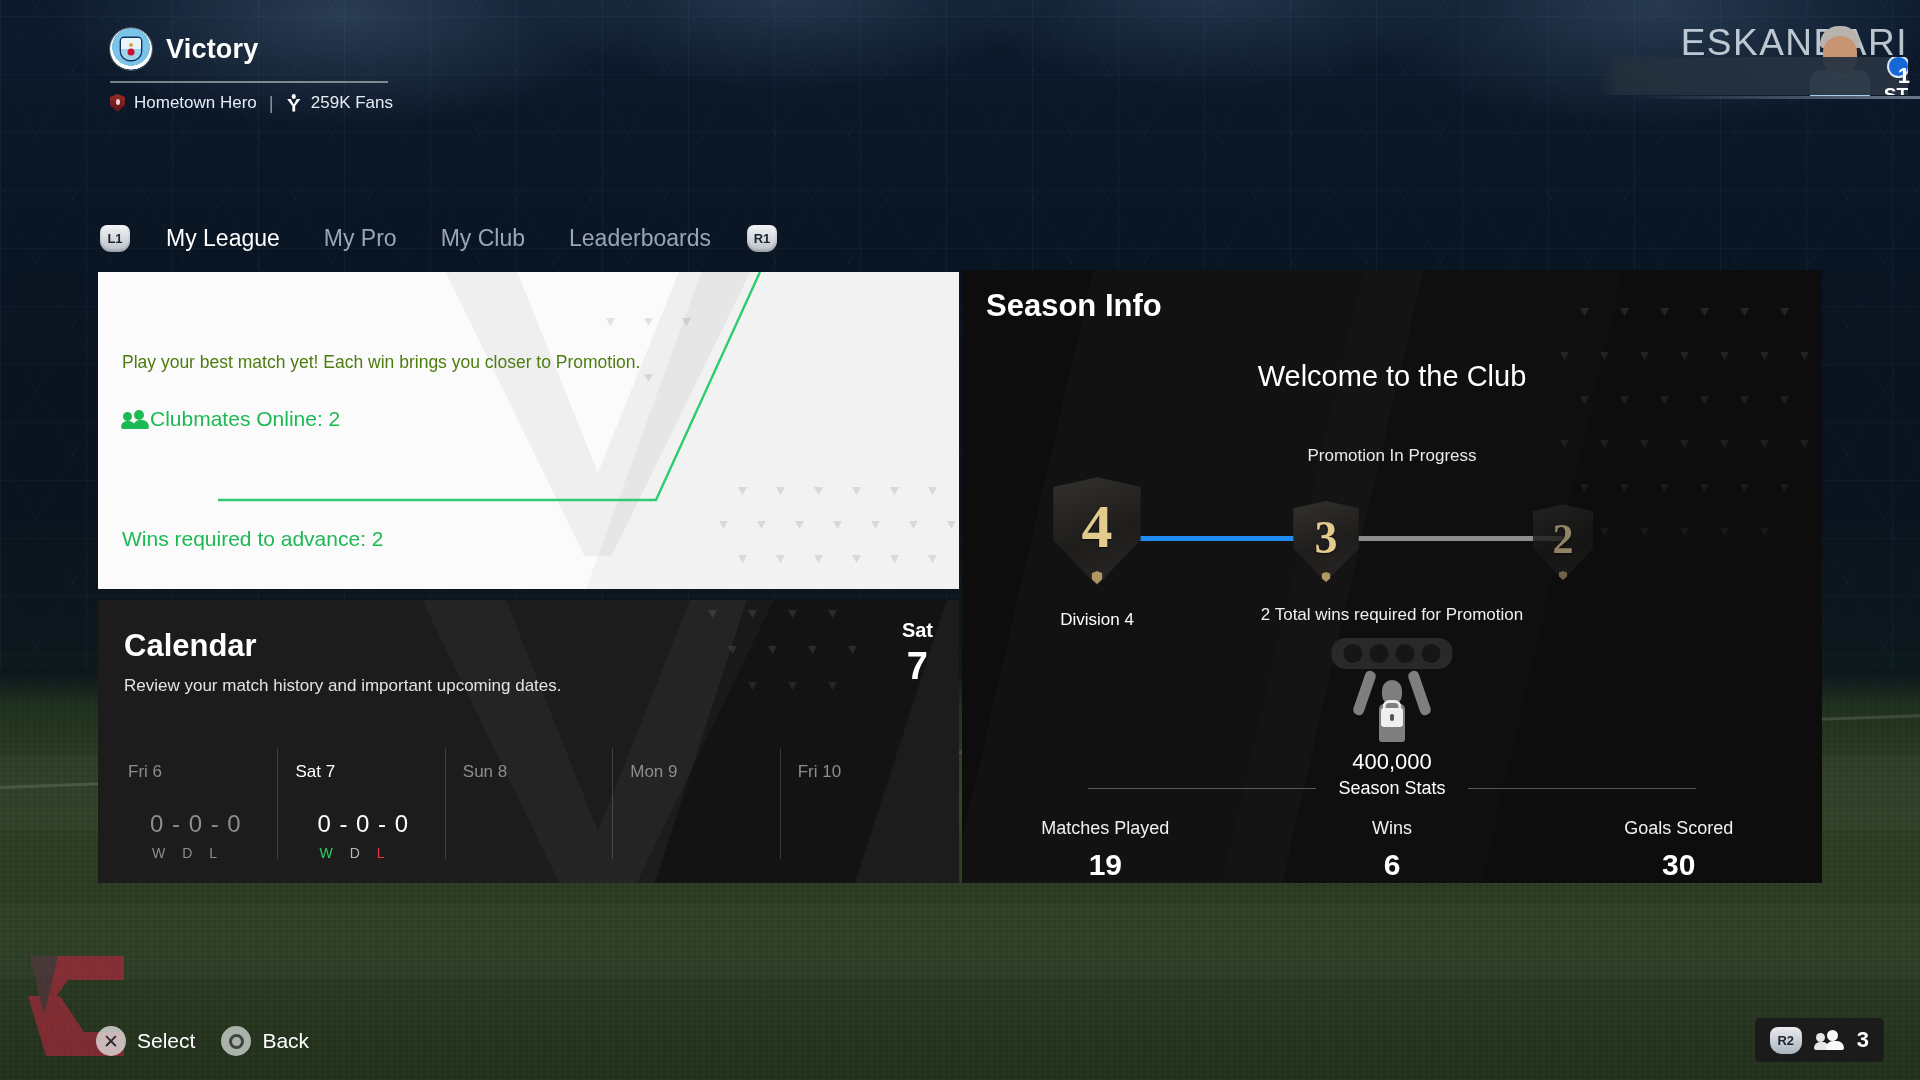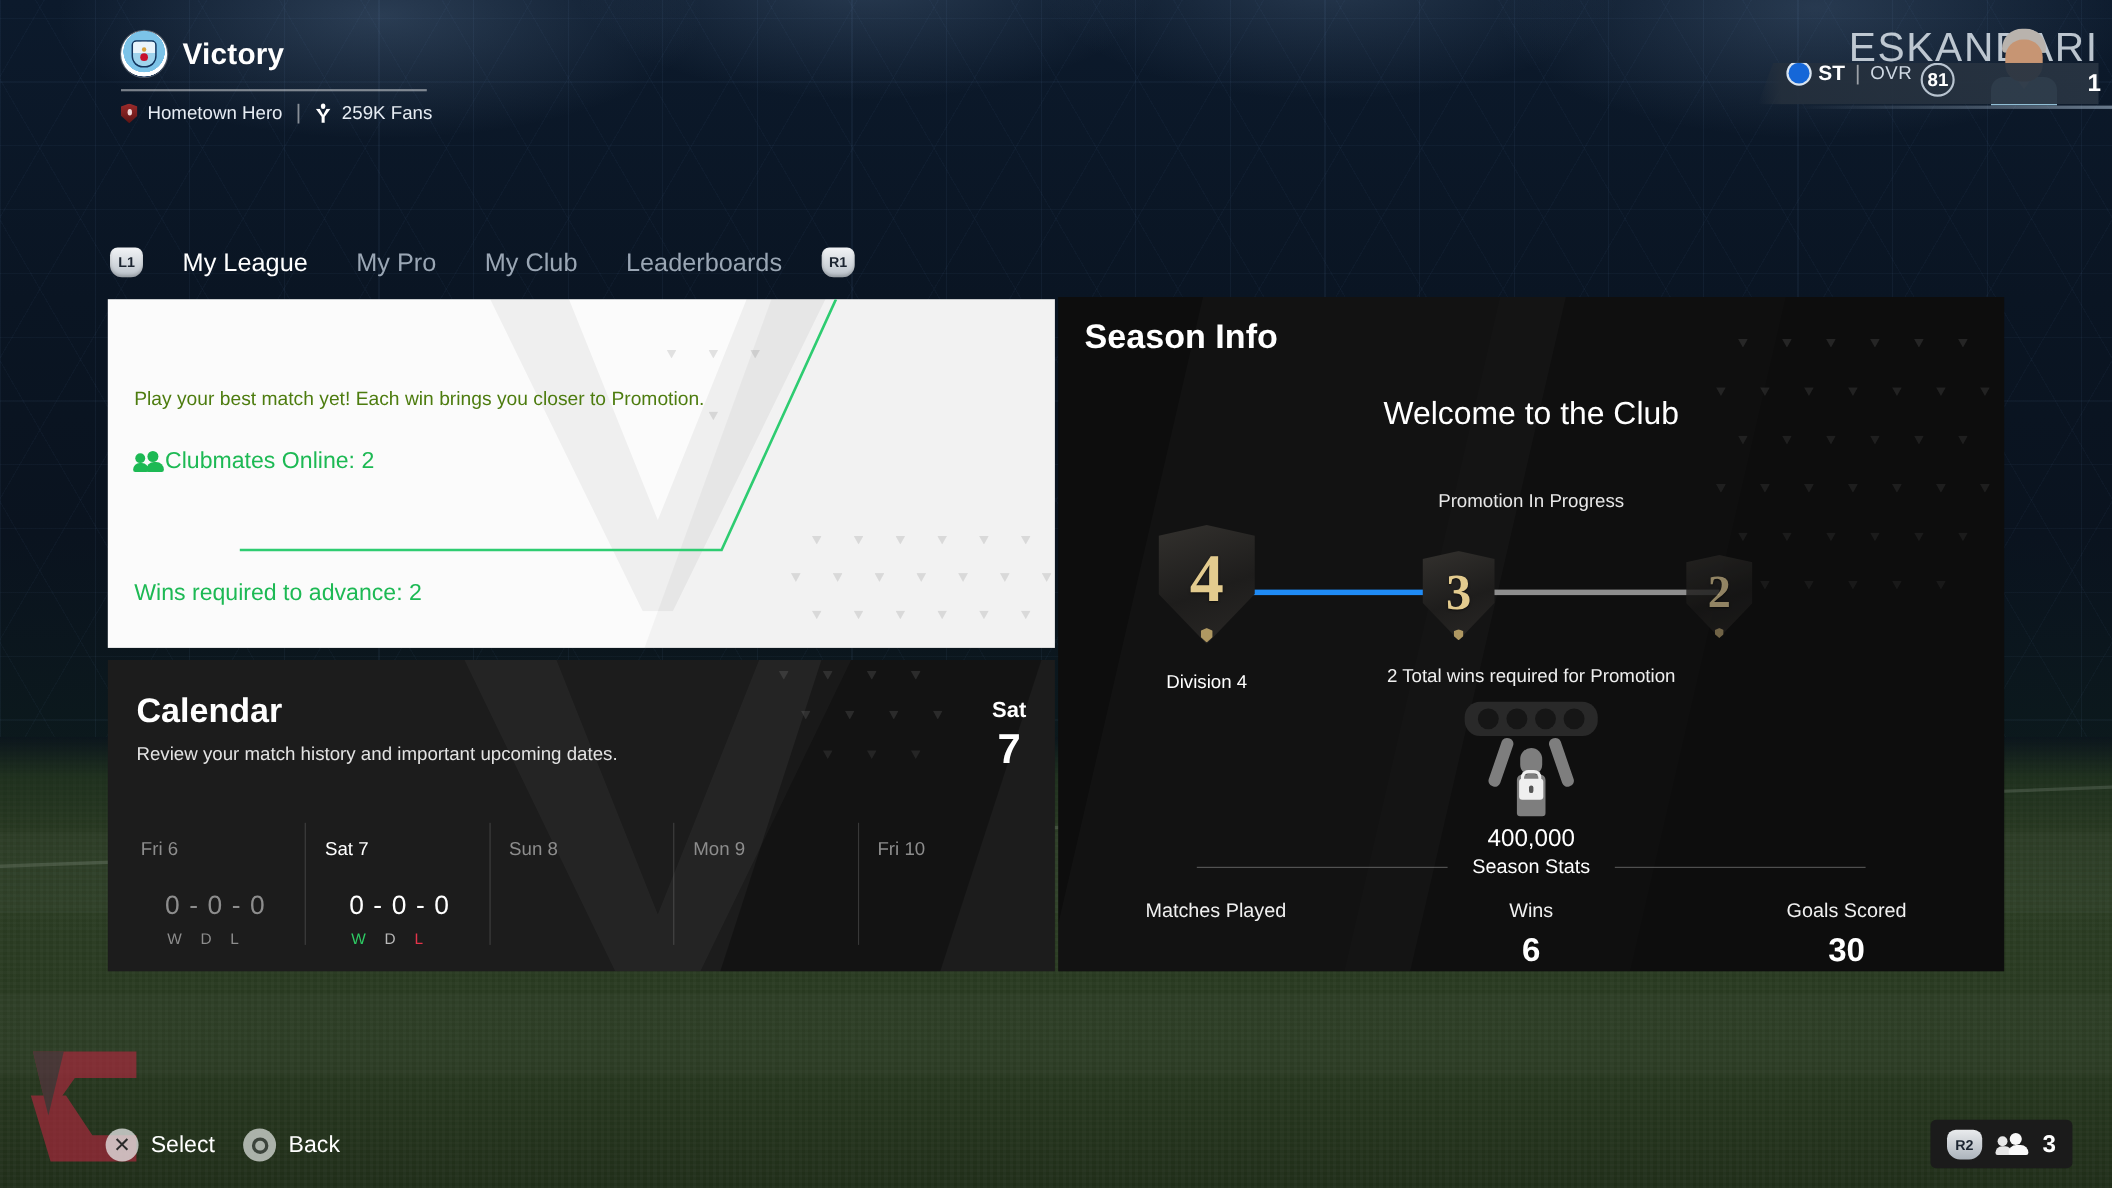--- a/index.html
+++ b/index.html
@@ -98,21 +98,21 @@
   .player-card { position:absolute; right:0; top:32px; width:322px; height:64px; }
   .player-surname {
     position:absolute; right:12px; top:-10px;
     font-size:37px; font-weight:400; letter-spacing:1.5px;
     color:rgba(226,234,242,.82); white-space:nowrap;
   }
   .player-bar {
     position:absolute; left:0; right:12px; top:25px; height:38px;
     background:linear-gradient(90deg, rgba(30,40,52,0) 0%, rgba(36,47,60,.92) 7%, rgba(40,52,66,.95) 100%);
     clip-path:polygon(14px 0, 100% 0, 100% 100%, 0 100%);
-    display:flex; align-items:flex-start; gap:8px; padding-left:28px;
+    display:flex; align-items:flex-end; gap:8px; padding-left:28px;flex-direction:column;
   }
   .pos-dot { width:19px; height:19px; border-radius:50%; background:#1567d8; box-shadow:0 0 0 2px #d9e4ef; flex:none; }
   .pos-label { font-size:19px; font-weight:700; color:#fff; }
   .pipe { color:rgba(255,255,255,.55); font-weight:300; font-size:19px; margin:0 1px; }
   .ovr-label { font-size:17px; color:#cfd9e4; letter-spacing:.4px; }
   .ovr-ring {
     width:31px; height:31px; border-radius:50%; border:2px solid rgba(210,222,234,.85);
     display:flex; align-items:center; justify-content:center;
     font-size:17px; font-weight:700; color:#fff; flex:none;
   }
@@ -182,21 +182,21 @@
   }
   .cal-wm-v {
     position:absolute; left:300px; top:-50px; width:400px; height:380px;
     background:rgba(255,255,255,.035);
     clip-path:polygon(0 0, 22% 0, 50% 74%, 78% 0, 100% 0, 54% 100%, 46% 100%);
   }
   .cal-shade { position:absolute; left:600px; top:-50px; width:200px; height:400px;
     background:rgba(0,0,0,.30); transform:skewX(-18deg); }
   .cal-title { position:absolute; left:26px; top:28px; font-size:31px; font-weight:700; color:#fff; }
   .cal-sub { position:absolute; left:26px; top:76px; font-size:17px; color:#e3e3e3; font-weight:400; }
-  .cal-today { position:absolute; right:26px; top:36px; text-align:center; line-height:1; }
+  .cal-today { position:absolute; right:26px; top:20px; text-align:center; line-height:1; }
   .cal-today-dow { font-size:20px; font-weight:700; color:#fff; }
   .cal-today-num { font-size:38px; font-weight:700; color:#fff; margin-top:7px; }
   .cal-days { position:absolute; left:12px; right:12px; top:148px; bottom:10px; display:flex; }
   .cal-day { flex:1; padding:14px 0 0 18px; position:relative; }
   .cal-day + .cal-day::before { content:""; position:absolute; left:0; top:0; bottom:14px; width:1px; background:rgba(255,255,255,.16); }
   .cal-day-label { font-size:17px; color:#8d8d8d; font-weight:400; }
   .cal-day.today .cal-day-label { color:#fff; }
   .cal-rec { margin-top:28px; padding-left:22px; }
   .cal-rec-nums { font-size:24px; color:#8d8d8d; letter-spacing:1px; }
   .cal-day.today .cal-rec-nums { color:#fff; }
@@ -596,20 +596,21 @@
       <div class="ssh-row">
         <span class="ssh-rule"></span>
         <span class="ssh-text">Season Stats</span>
         <span class="ssh-rule"></span>
       </div>
     </div>
 
     <div class="season-stats">
       <div class="stat">
         <div class="stat-label">Matches Played</div>
+        <div class="stat-value">19</div>
       </div>
       <div class="stat">
         <div class="stat-label">Wins</div>
         <div class="stat-value">6</div>
       </div>
       <div class="stat">
         <div class="stat-label">Goals Scored</div>
         <div class="stat-value">30</div>
       </div>
     </div>

